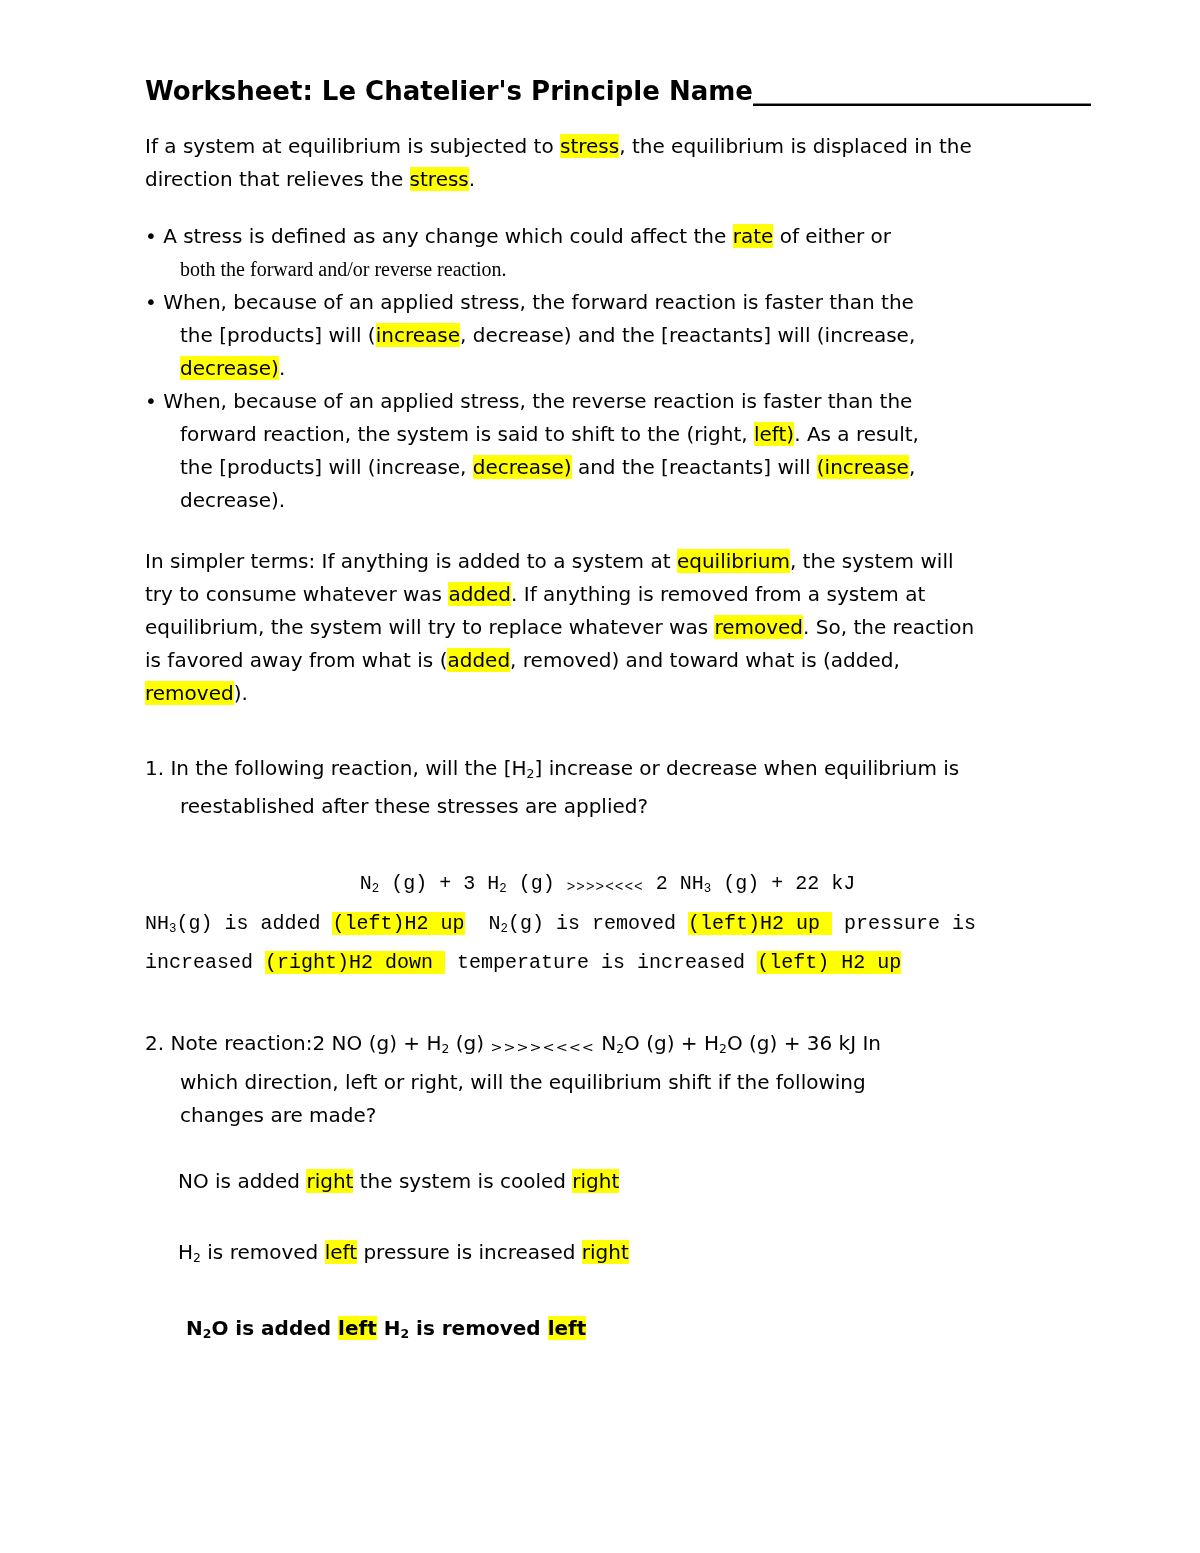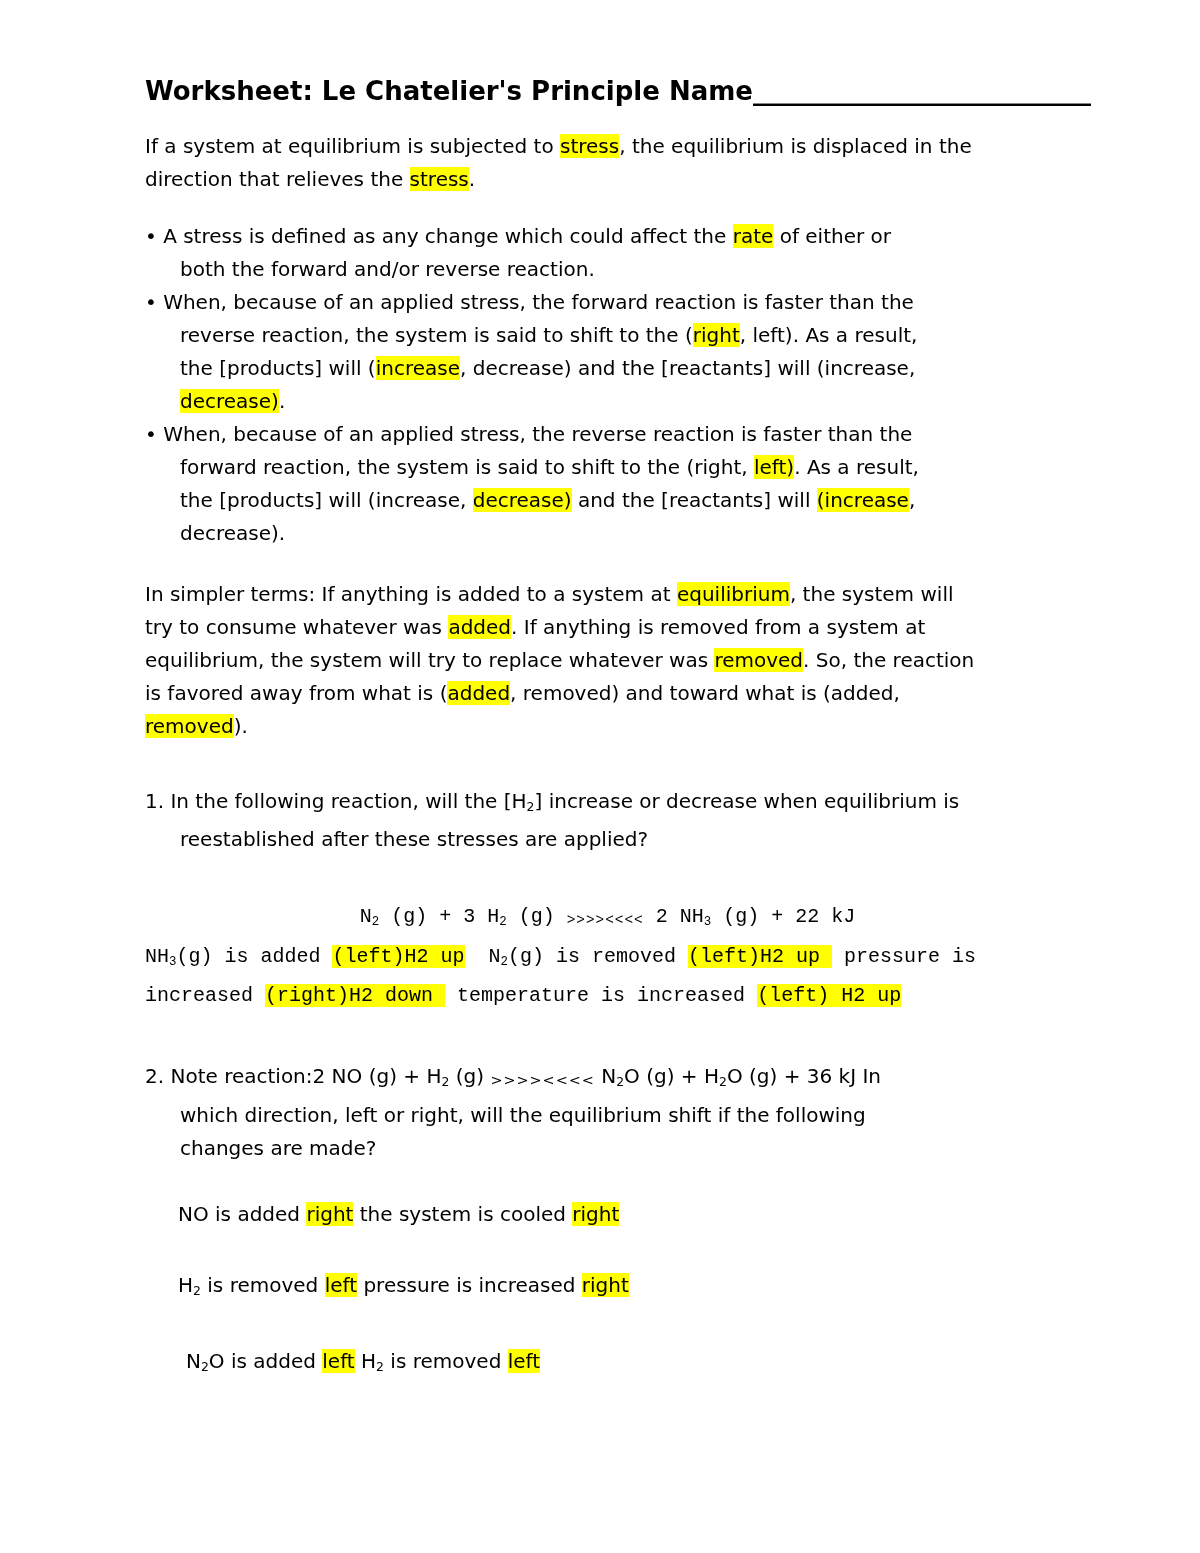--- a/index.html
+++ b/index.html
@@ -48,23 +48,22 @@
 <body>
 
 <div class="page">
   <div class="doc-title">Worksheet: Le Chatelier's Principle Name__________________________</div>
   <div class="sec-intro">
       <div class="line"><span>If a system at equilibrium is subjected to </span><span class="hl">stress</span><span>, the equilibrium is displaced in the</span></div>
       <div class="line"><span>direction that relieves the </span><span class="hl">stress</span><span>.</span></div>
     </div>
   <div class="sec-bullets">
       <div class="line"><span>• A stress is defined as any change which could affect the </span><span class="hl">rate</span><span> of either or</span></div>
-      <div class="line" style="padding-left: 35px;"><span>both the forward and/or reverse reaction.</span></div>
+      <div class="line" style="padding-left: 35px; font-family: Liberation Serif, serif;"><span>both the forward and/or reverse reaction.</span></div>
       <div class="line"><span>• When, because of an applied stress, the forward reaction is faster than the</span></div>
-      <div class="line" style="padding-left: 35px;"><span>reverse reaction, the system is said to shift to the (</span><span class="hl">right</span><span>, left). As a result,</span></div>
       <div class="line" style="padding-left: 35px;"><span>the [products] will (</span><span class="hl">increase</span><span>, decrease) and the [reactants] will (increase,</span></div>
       <div class="line" style="padding-left: 35px;"><span class="hl">decrease)</span><span>.</span></div>
       <div class="line"><span>• When, because of an applied stress, the reverse reaction is faster than the</span></div>
       <div class="line" style="padding-left: 35px;"><span>forward reaction, the system is said to shift to the (right, </span><span class="hl">left)</span><span>. As a result,</span></div>
       <div class="line" style="padding-left: 35px;"><span>the [products] will (increase, </span><span class="hl">decrease)</span><span> and the [reactants] will </span><span class="hl">(increase</span><span>,</span></div>
       <div class="line" style="padding-left: 35px;"><span>decrease).</span></div>
     </div>
   <div class="sec-simpler">
       <div class="line"><span>In simpler terms: If anything is added to a system at </span><span class="hl">equilibrium</span><span>, the system will</span></div>
       <div class="line"><span>try to consume whatever was </span><span class="hl">added</span><span>. If anything is removed from a system at</span></div>
@@ -82,15 +81,15 @@
       <div class="line"><span>increased </span><span class="hl">(right)H2 down </span><span> temperature is increased </span><span class="hl">(left) H2 up</span></div>
     </div>
   <div class="sec-q2">
       <div class="line"><span>2. Note reaction:2 NO (g) + H</span><span class="sub">2</span><span> (g) </span><span class="arrows">&gt;&gt;&gt;&gt;&lt;&lt;&lt;&lt;</span><span> N</span><span class="sub">2</span><span>O (g) + H</span><span class="sub">2</span><span>O (g) + 36 kJ In</span></div>
       <div class="line" style="padding-left: 35px;"><span>which direction, left or right, will the equilibrium shift if the following</span></div>
       <div class="line" style="padding-left: 35px;"><span>changes are made?</span></div>
     </div>
   <div class="sec-q2a">
       <div class="line" style="padding-left: 33px; margin-top: 33px;"><span>NO is added </span><span class="hl">right</span><span> the system is cooled </span><span class="hl">right</span></div>
       <div class="line" style="padding-left: 33px; margin-top: 38px;"><span>H</span><span class="sub">2</span><span> is removed </span><span class="hl">left</span><span> pressure is increased </span><span class="hl">right</span></div>
-      <div class="line" style="padding-left: 41px; margin-top: 38px;"><span>N</span><span class="sub">2</span><span>O is added </span><span class="hl">left</span><span> H</span><span class="sub">2</span><span> is removed </span><span class="hl">left</span></div>
+      <div class="line" style="padding-left: 41px; margin-top: 38px; font-weight: bold;"><span>N</span><span class="sub">2</span><span>O is added </span><span class="hl">left</span><span> H</span><span class="sub">2</span><span> is removed </span><span class="hl">left</span></div>
     </div>
 </div>
 
 </body></html>

